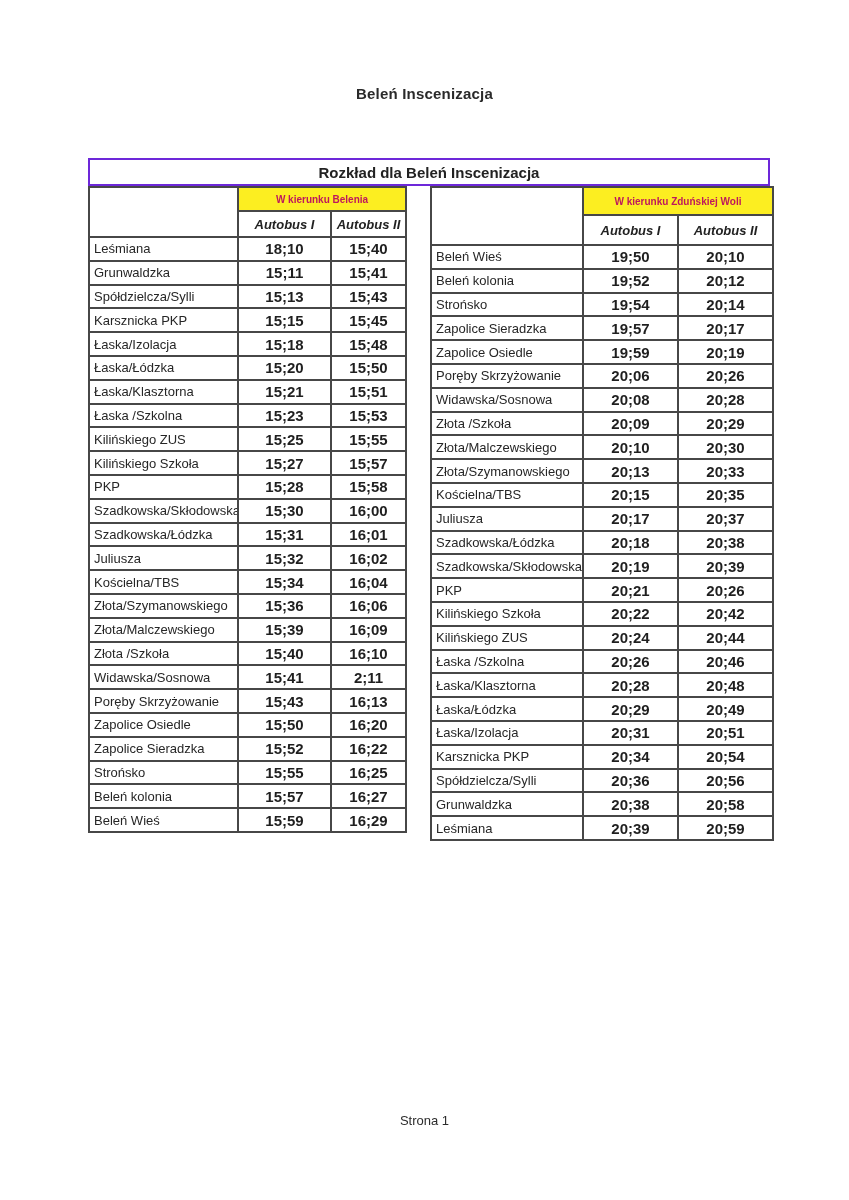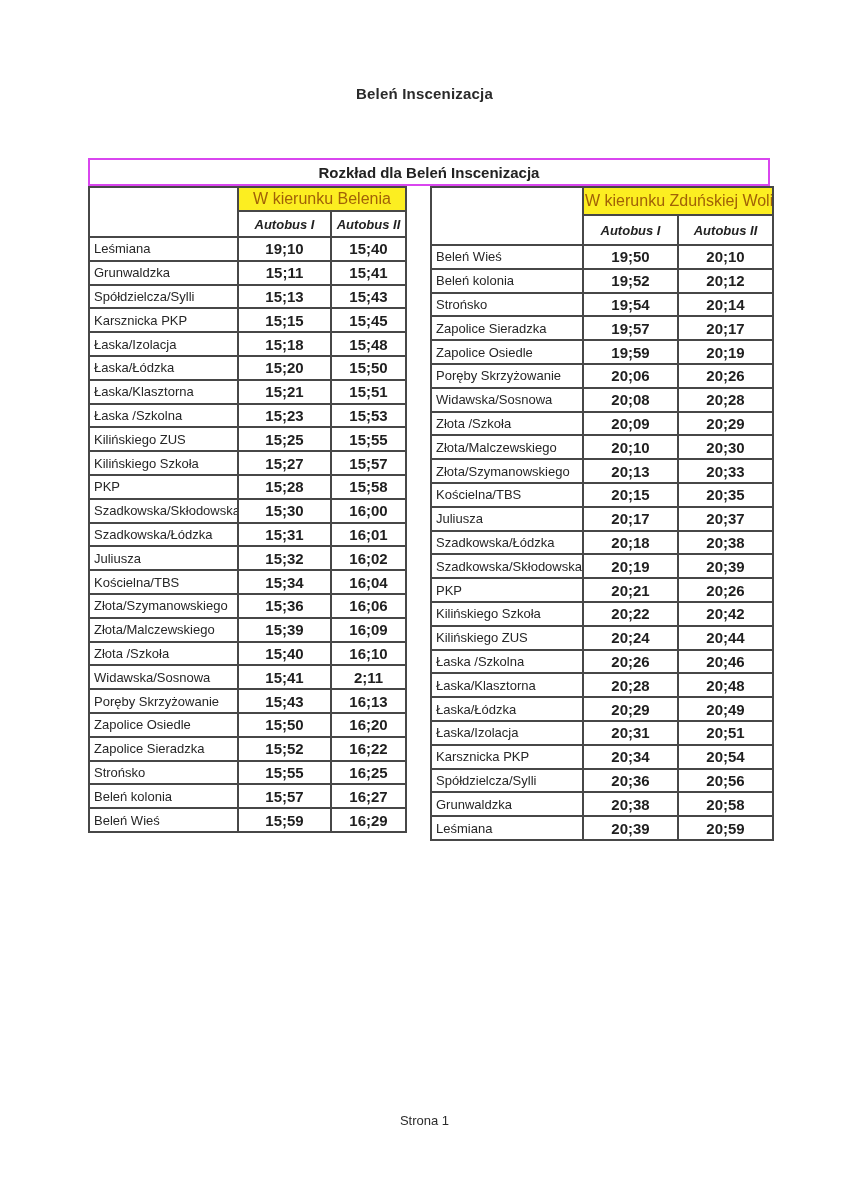--- a/index.html
+++ b/index.html
@@ -28,21 +28,21 @@
     color: #2a2a2a;
   }
   .schedule {
     position: absolute;
     left: 88px;
     top: 158px;
     width: 682px;
   }
   .title-row {
     box-sizing: border-box;
-    border: 2px solid #d946ef;
+    border: 2px solid #6d28d9;
     height: 28px;
     line-height: 25px;
     text-align: center;
     font-weight: 700;
     font-size: 15px;
     color: #222;
   }
   .halves {
     display: flex;
     align-items: flex-start;
@@ -56,24 +56,24 @@
   table.tt-right { width: 342px; padding-left: 22px; }
   .tt th, .tt td {
     box-sizing: border-box;
     border: 2px solid #474747;
     overflow: hidden;
     white-space: nowrap;
   }
   .tt th.blank { background: #ffffff; }
   .tt th.hl {
     background: #fcee21;
-    font-weight: 400;
-    font-size: 16px;
-    text-align: center;
-    color: #a16207;
+    font-weight: 700;
+    font-size: 10px;
+    text-align: center;
+    color: #be185d;
   }
   .tt th.bus {
     font-weight: 700;
     font-size: 13px;
     text-align: center;
     color: #222;
     font-style: italic;
   }
   .tt-left  thead tr.r1 { height: 24px; }
   .tt-left  thead tr.r2 { height: 26px; }
@@ -129,21 +129,21 @@
             <th class="hl" colspan="2" style="background: rgb(252, 238, 33);">W kierunku Belenia</th>
           </tr>
           <tr class="r2">
             <th class="bus">Autobus I</th>
             <th class="bus">Autobus II</th>
           </tr>
         </thead>
         <tbody>
             <tr>
               <td class="stop">Leśmiana</td>
-              <td class="time">19;10</td>
+              <td class="time">18;10</td>
               <td class="time">15;40</td>
             </tr>
             <tr>
               <td class="stop">Grunwaldzka</td>
               <td class="time">15;11</td>
               <td class="time">15;41</td>
             </tr>
             <tr>
               <td class="stop">Spółdzielcza/Sylli</td>
               <td class="time">15;13</td>

